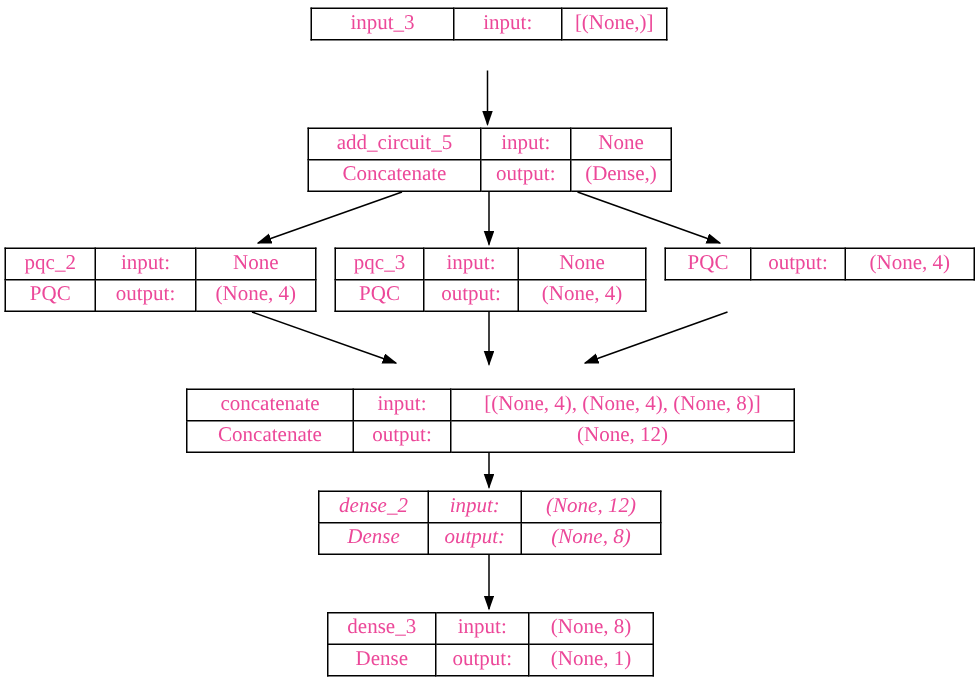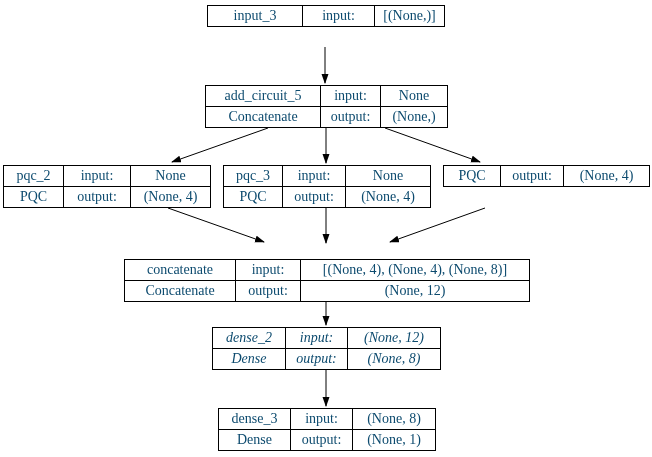--- a/index.html
+++ b/index.html
@@ -3,21 +3,21 @@
 <meta charset="utf-8">
 <style>
   html, body { margin: 0; padding: 0; background: #ffffff; }
   #canvas {
     position: relative;
     width: 652px;
     height: 457px;
     background: #ffffff;
     font-family: "Liberation Serif", "DejaVu Serif", serif;
     font-size: 14px;
-    color: #0c4a6e;
+    color: #ec4899;
     overflow: hidden;
   }
   table.node {
     position: absolute;
     border-collapse: collapse;
     table-layout: fixed;
     background: #ffffff;
   }
   table.node td {
     border: 1px solid #000000;
@@ -90,21 +90,21 @@
       </colgroup>
     <tbody>
       <tr>
         <td>add_circuit_5</td>
         <td>input:</td>
         <td>None</td>
       </tr>
       <tr>
         <td>Concatenate</td>
         <td>output:</td>
-        <td>(None,)</td>
+        <td>(Dense,)</td>
       </tr>
     </tbody>
   </table>
 
   <table class="node" id="n2">
     <colgroup>
         <col style="width:60px">
         <col style="width:67px">
         <col style="width:80px">
       </colgroup>

